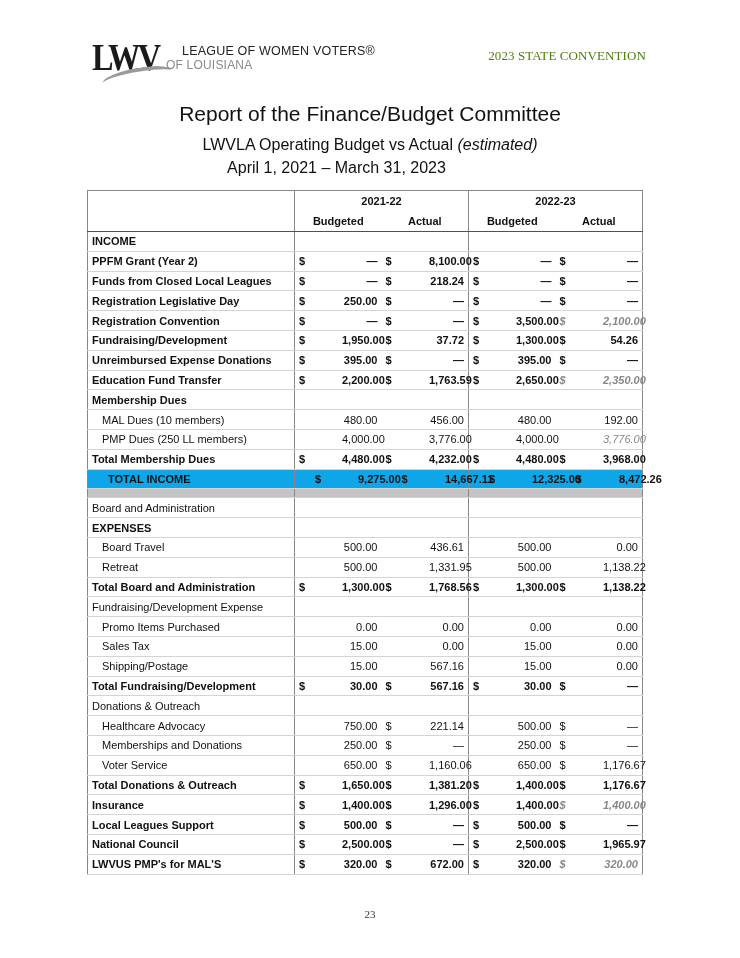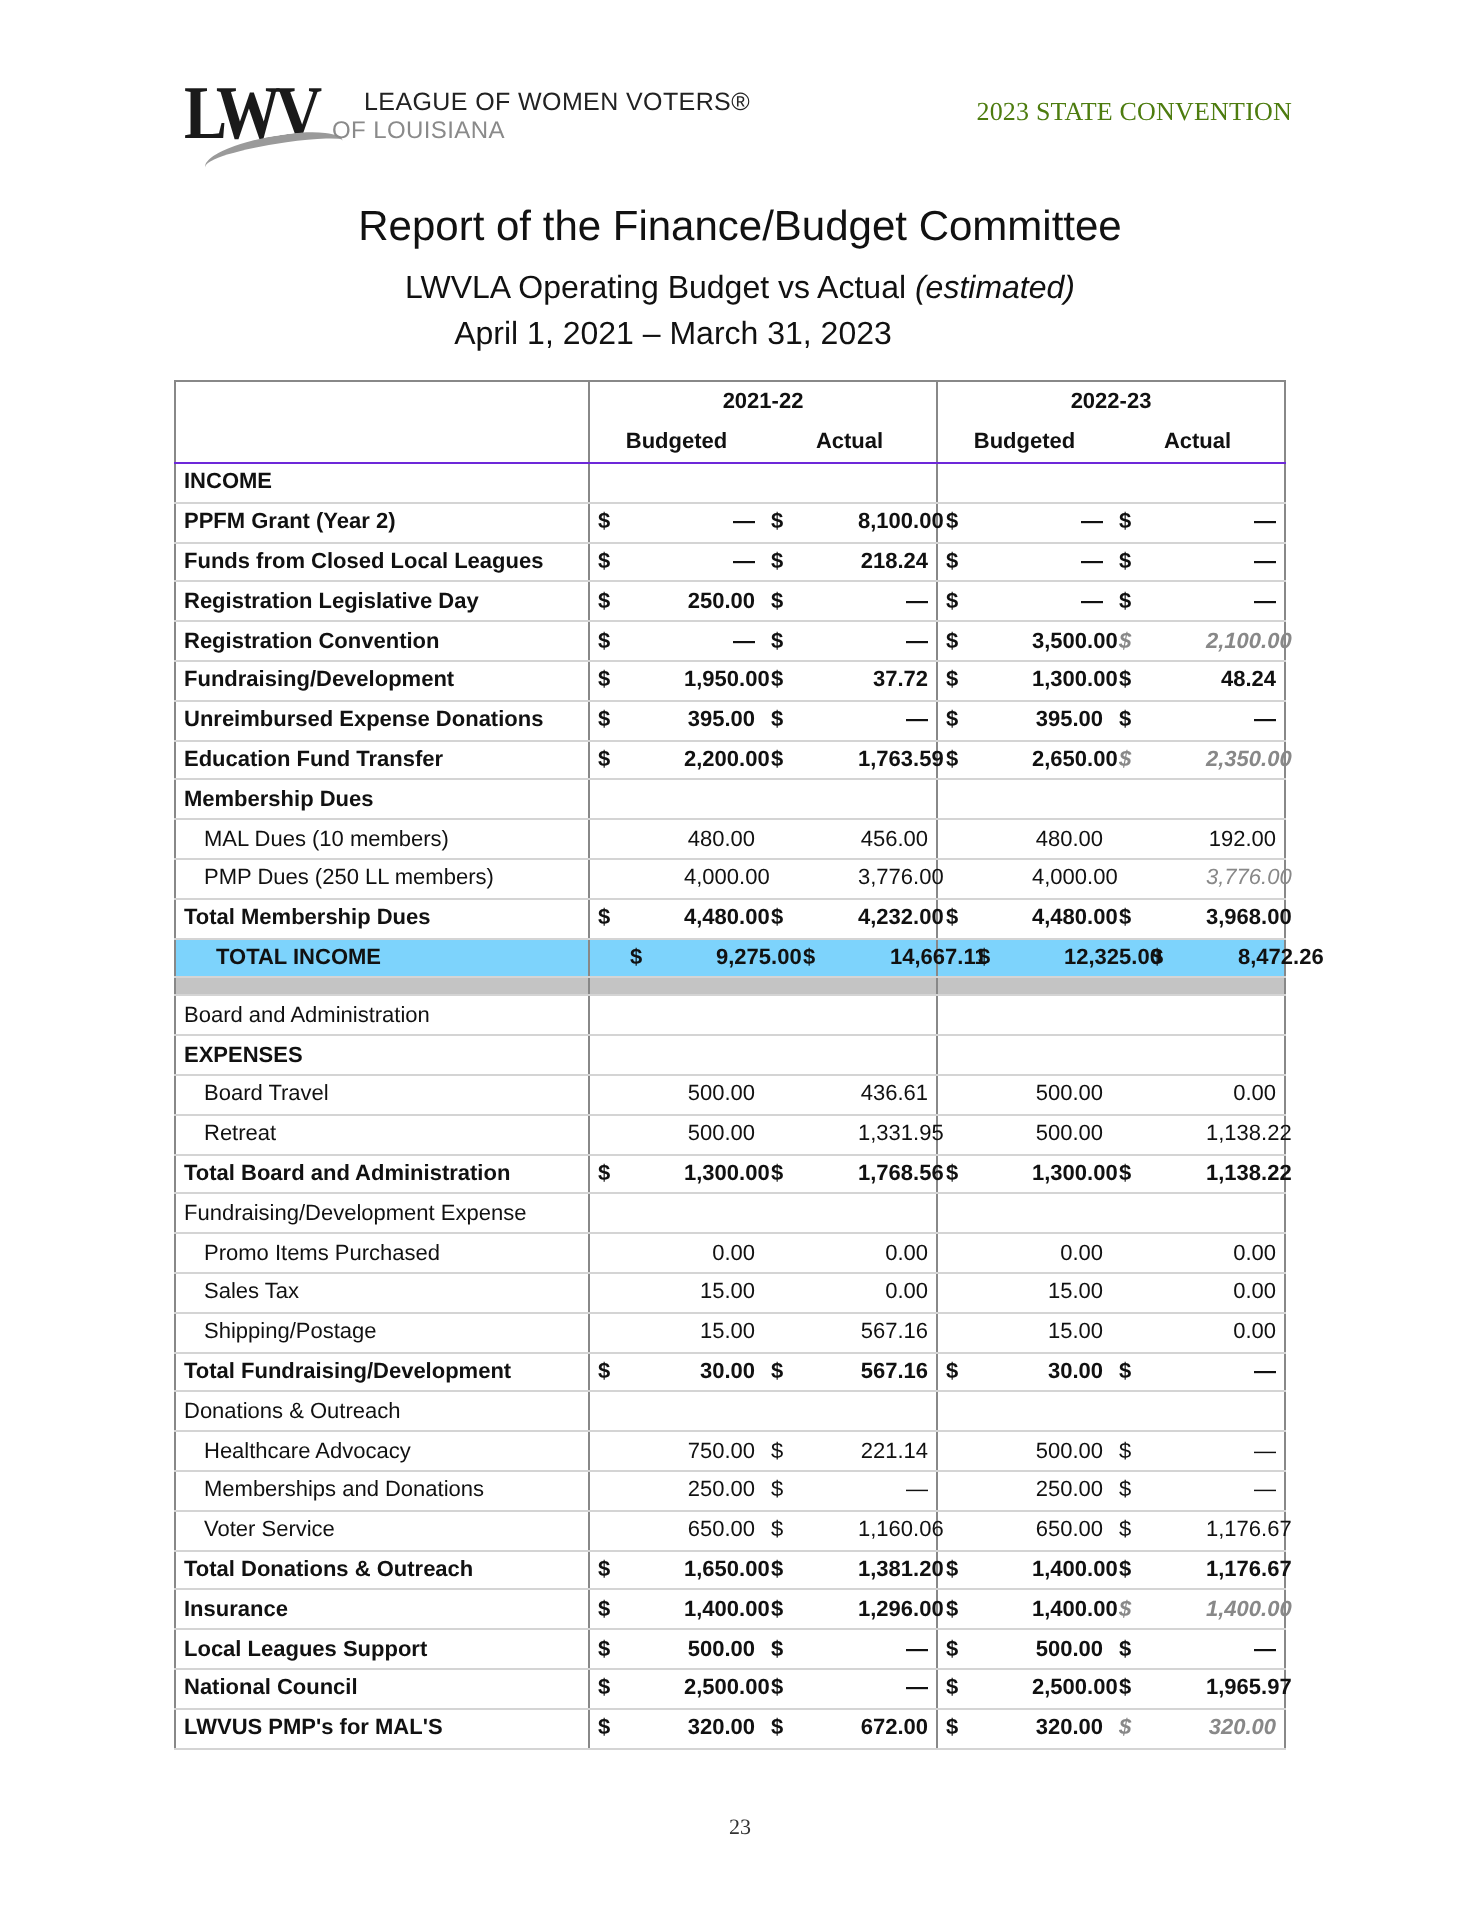--- a/index.html
+++ b/index.html
@@ -20,21 +20,21 @@
   td.gap { border-right:1.5px solid #888; }
   td.cur { width:14px; text-align:left; padding-right:0; }
   td.amt { width:64px; text-align:right; }
   td.c2 { border-right:1.5px solid #888; }
   .b { font-weight:bold; }
   .ind { padding-left:14px !important; }
   .ul { }
   .gi { color:#888; font-style:italic; }
   tr.hdr td { text-align:center; font-weight:bold; height:20px; border-bottom:none; }
   tr.hdr2 td { border-bottom:1px solid #6d28d9; }
-  tr.total-income td { background:#7dd3fc;padding-left:20px; }
+  tr.total-income td { background:#0ea5e9;padding-left:20px; }
   tr.sep td { background:#c4c4c4; height:8px; }
   .pagenum { position:absolute; left:0; width:740px; top:908px; text-align:center; font-family:"Liberation Serif", serif; font-size:11px; color:#333; }
 </style>
 </head>
 <body>
 
 <div class="logo">
   <div class="logo-mark">LWV</div>
   <div class="logo-swoosh"></div>
   <div class="logo-line1">LEAGUE OF WOMEN VOTERS®</div>
@@ -113,21 +113,21 @@
       </tr>
       <tr>
         <td class="lab b">Fundraising/Development</td>
         <td class="cur b">$</td>
         <td class="amt b"><span>1,950.00</span></td>
         <td class="cur b">$</td>
         <td class="amt b c2"><span>37.72</span></td>
         <td class="cur b">$</td>
         <td class="amt b"><span>1,300.00</span></td>
         <td class="cur b">$</td>
-        <td class="amt b"><span>48.24</span></td>
+        <td class="amt b"><span>54.26</span></td>
       </tr>
       <tr>
         <td class="lab b">Unreimbursed Expense Donations</td>
         <td class="cur b">$</td>
         <td class="amt b"><span>395.00</span></td>
         <td class="cur b">$</td>
         <td class="amt b c2"><span>—</span></td>
         <td class="cur b">$</td>
         <td class="amt b"><span>395.00</span></td>
         <td class="cur b">$</td>

